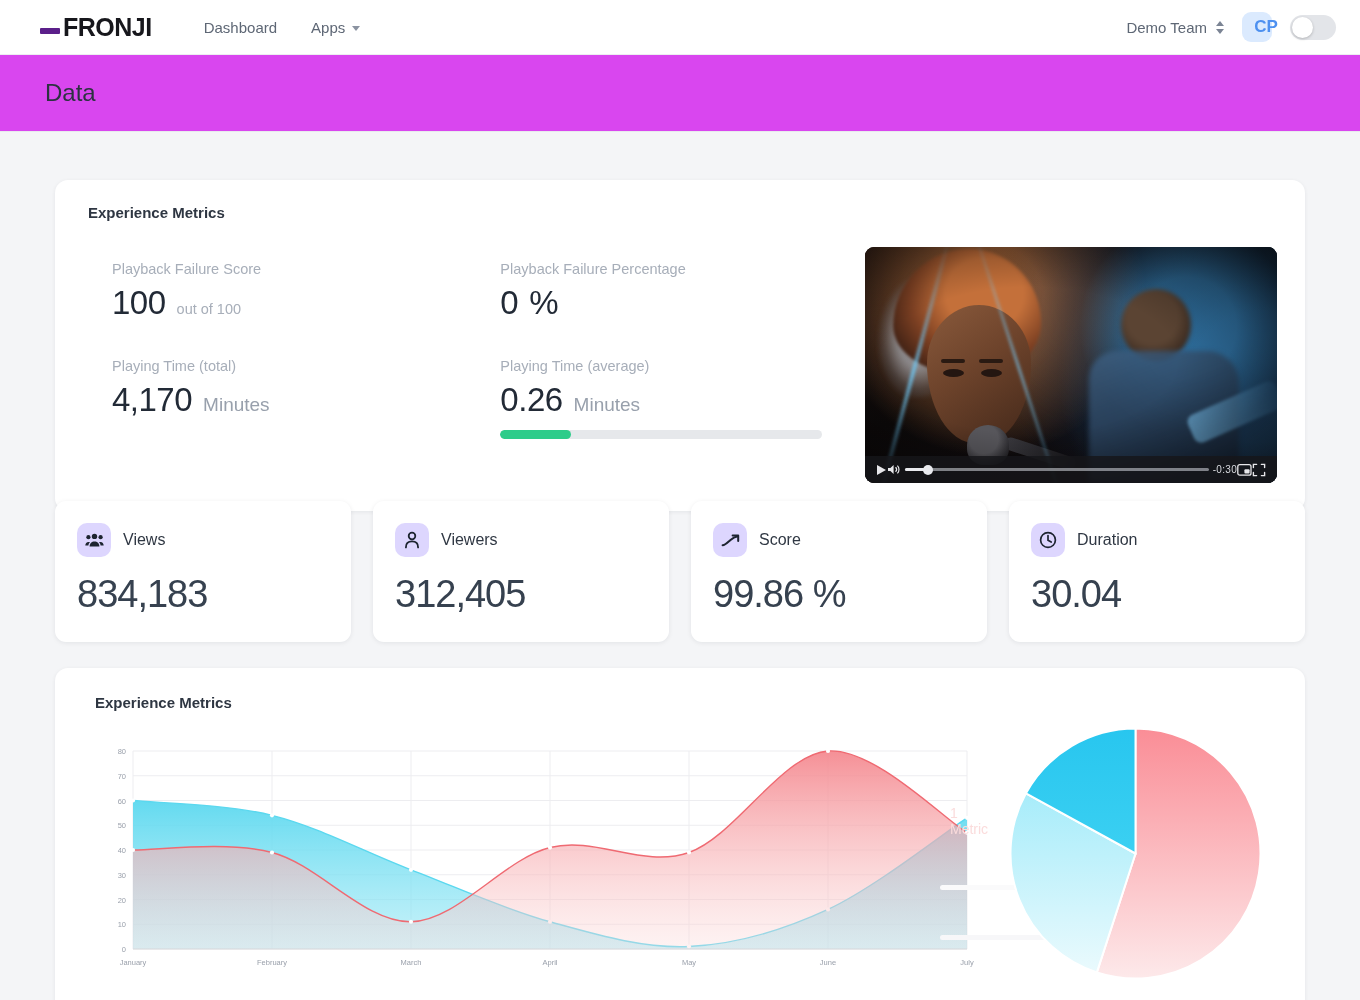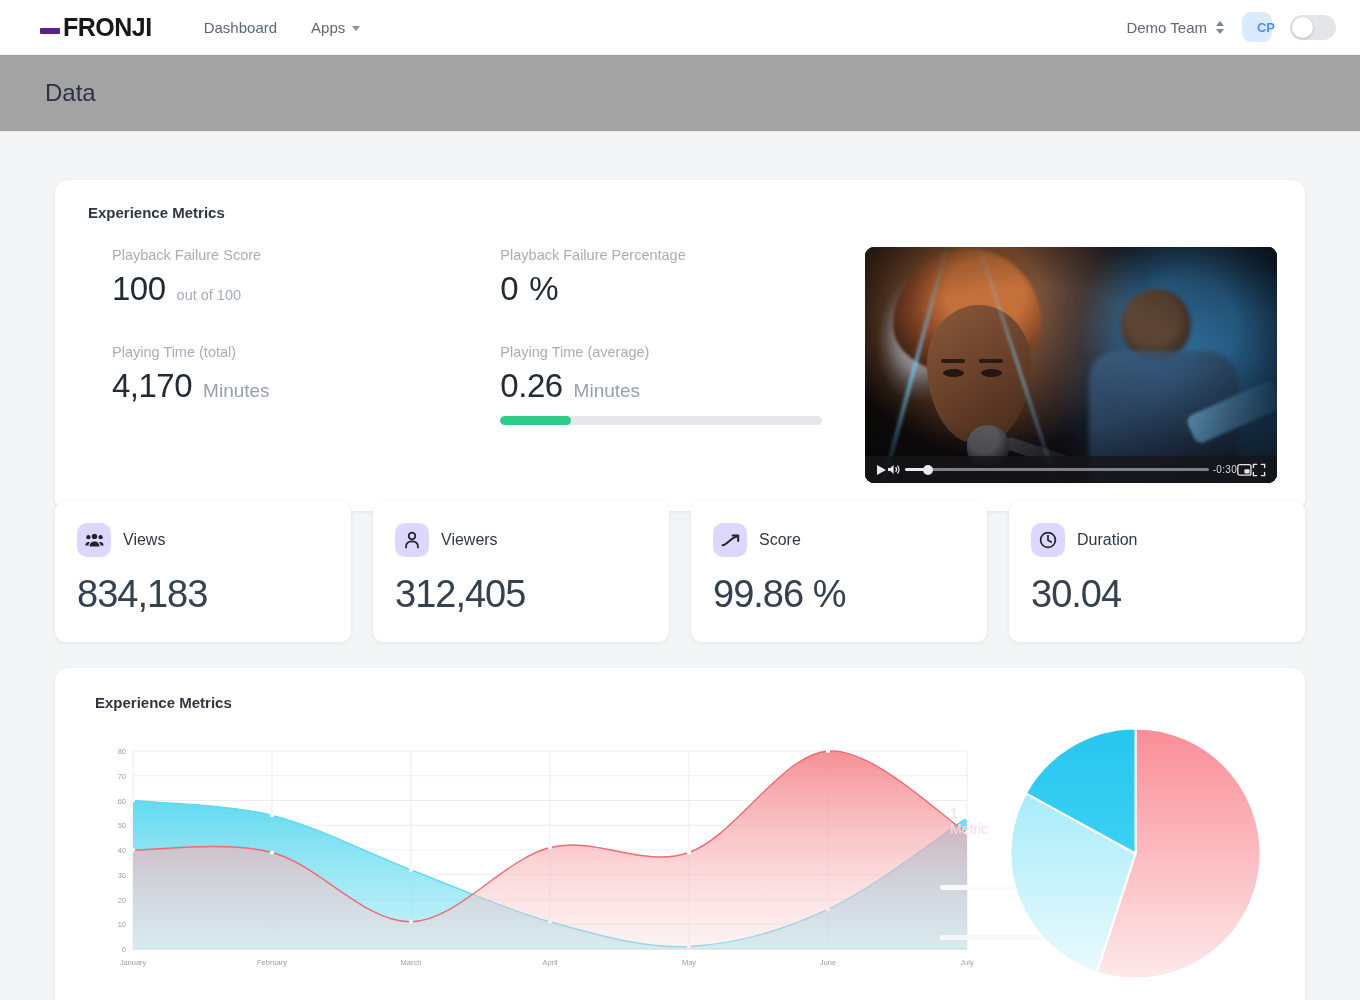--- a/index.html
+++ b/index.html
@@ -46,56 +46,56 @@
   }
   .updown { display: flex; flex-direction: column; gap: 3px; align-items: center; }
   .updown .u { width: 0; height: 0; border-left: 4px solid transparent;
     border-right: 4px solid transparent; border-bottom: 5px solid #7b8494; }
   .updown .d { width: 0; height: 0; border-left: 4px solid transparent;
     border-right: 4px solid transparent; border-top: 5px solid #7b8494; }
   .avatar {
     width: 30px; height: 30px; border-radius: 9px;
     background: #dbeafe; color: #4d90f0;
     display: flex; align-items: center; justify-content: center;
-    font-size: 13px; font-weight: bold; cursor: pointer; padding-left: 18px;
+    font-size: 17px; font-weight: bold; cursor: pointer; padding-left: 18px;
   }
   .toggle {
     width: 46px; height: 25px; border-radius: 13px;
     background: #e3e5e9; position: relative; cursor: pointer;
   }
   .toggle .knob {
     position: absolute; top: 2px; left: 2px;
     width: 21px; height: 21px; border-radius: 50%;
     background: #ffffff; box-shadow: 0 1px 3px rgba(0,0,0,.22);
   }
 
   
   .page-header {
-    height: 77px; background: #a3a3a3;
+    height: 77px; background: #d946ef;
     display: flex; align-items: center; padding-left: 45px;
     border-bottom: 1px solid #e8eaee;
   }
   .page-title { font-size: 24px; color: #2b3340; font-weight: normal; }
 
   
   .canvas { padding: 48px 55px 0 55px; }
   .panel {
     background: #ffffff; border-radius: 13px;
     box-shadow: 0 1px 4px rgba(17,25,40,.07);
     padding: 0;
   }
   .panel-top { padding: 24px 28px 28px 33px; position: relative; }
   .section-title {
     font-size: 15px; color: #2e3642; margin-bottom: 26px; font-weight: bold;
   }
 
   
   .metrics-row { display: flex; }
   .metrics-col { width: 390px; }
-  .metric-block { margin-bottom: 36px; padding-left: 24px; }
+  .metric-block { margin-bottom: 36px; padding-left: 24px; margin-top: 14px; }
   .metric-block:last-child { margin-bottom: 0; }
   .metric-label {
     font-size: 14.5px; color: #a7aeb9; margin-bottom: 7px;
   }
   .metric-valrow { display: flex; align-items: baseline; gap: 11px; }
   .metric-value { font-size: 33px; color: #222a36; letter-spacing: -0.5px; }
   .metric-unit { font-size: 19px; color: #98a0ac; }
   .metric-unit.small { font-size: 14.5px; color: #a7aeb9; }
   .progress-track {
     margin-top: 11px; width: 322px; height: 9px;

